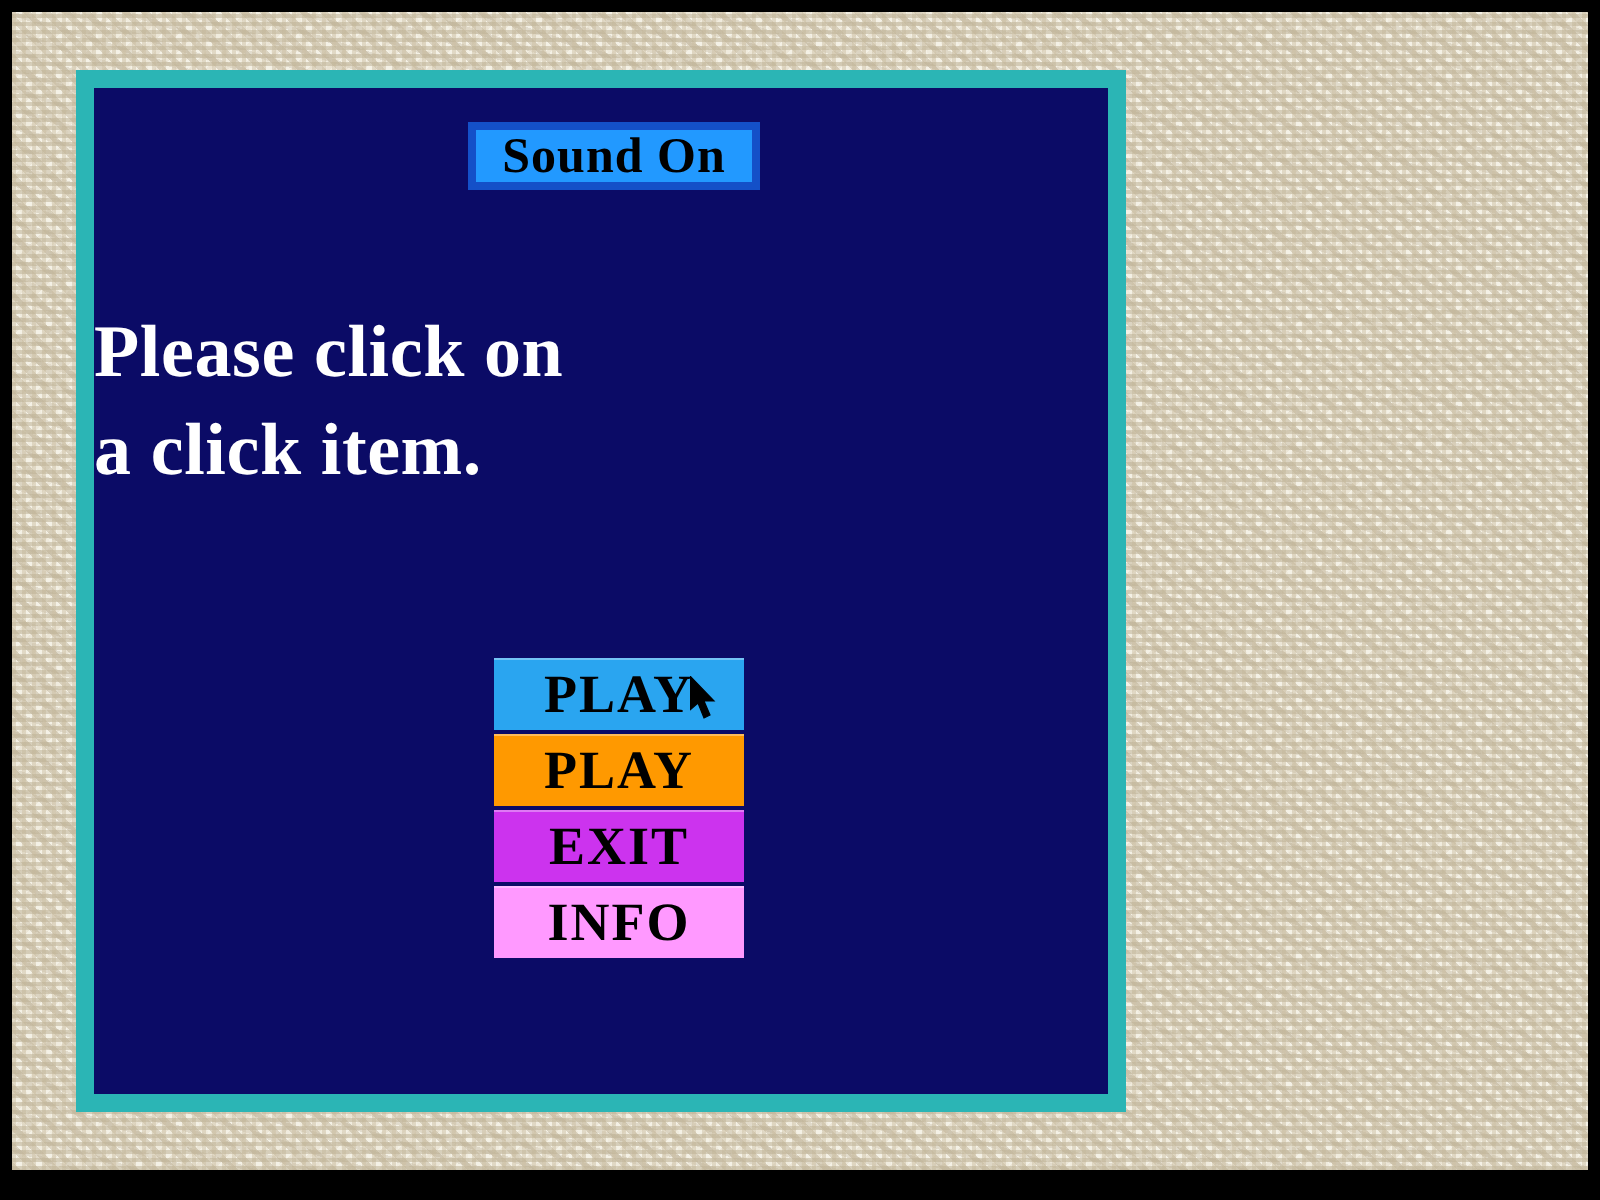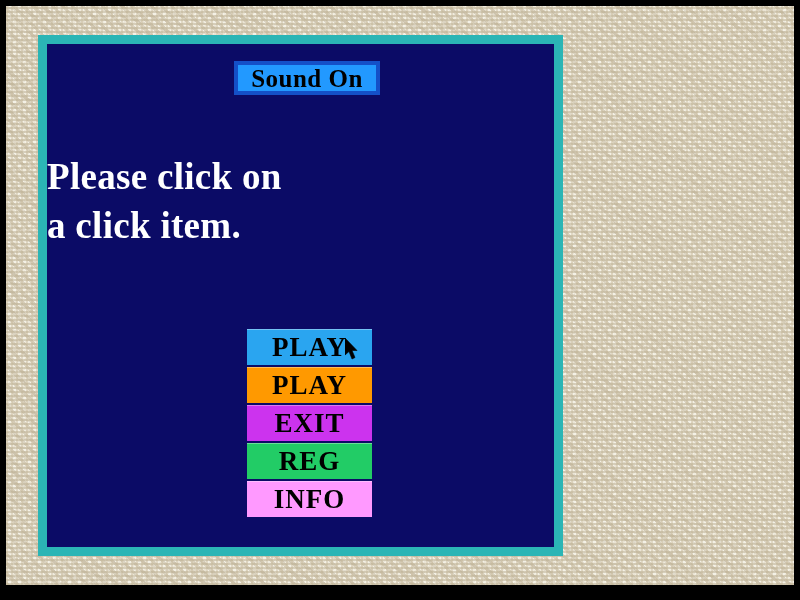--- a/index.html
+++ b/index.html
@@ -156,21 +156,20 @@
 
       <div id="instruction" style="color: rgb(255, 255, 255);">
         <span class="line">Please click on</span>
         <span class="line">a click item.</span>
       </div>
 
       <div id="menu">
         <div class="menu-item" style="background-color: rgb(42, 165, 240);">PLAY</div>
         <div class="menu-item" style="background-color: rgb(255, 153, 0);">PLAY</div>
         <div class="menu-item" style="background-color: rgb(204, 51, 238);">EXIT</div>
-        <div class="menu-item" style="background-color: rgb(34, 204, 102);">REG</div>
         <div class="menu-item" style="background-color: rgb(255, 153, 255);">INFO</div>
       </div>
 
       <svg id="cursor" viewBox="0 0 16 24" xmlns="http://www.w3.org/2000/svg" style="left: 298px; top: 294px;">
         <polygon points="0,0 0,17 4,13.5 7,21 10,19.5 7,12.5 12,12.5" fill="#000000" stroke="#000000" stroke-width="0.6"></polygon>
       </svg>
 
     </div>
   </div>
 </div>

